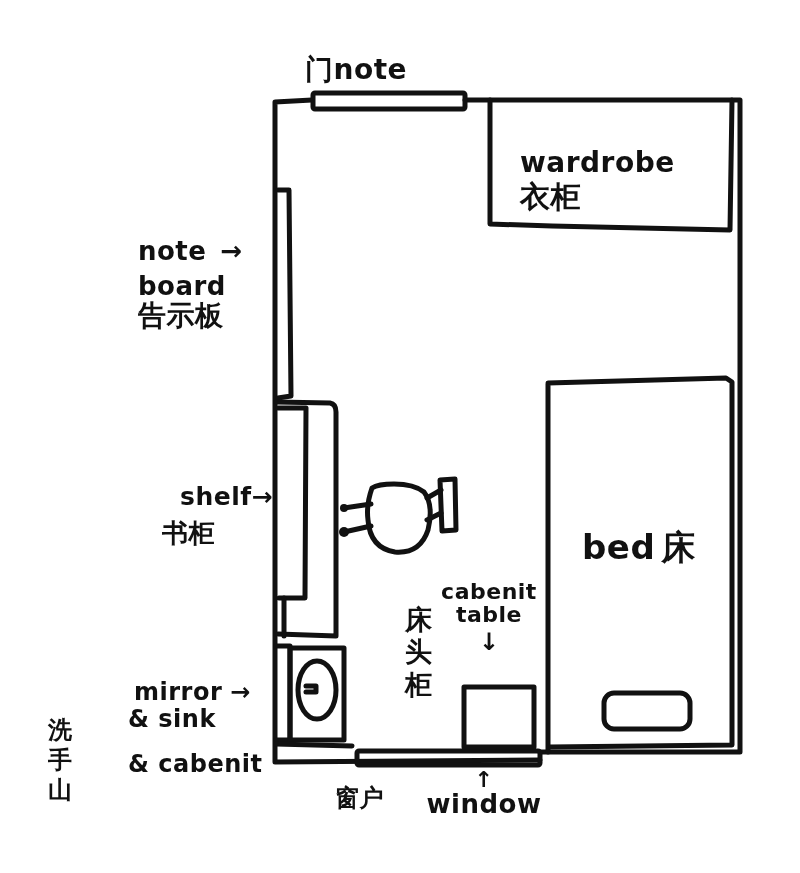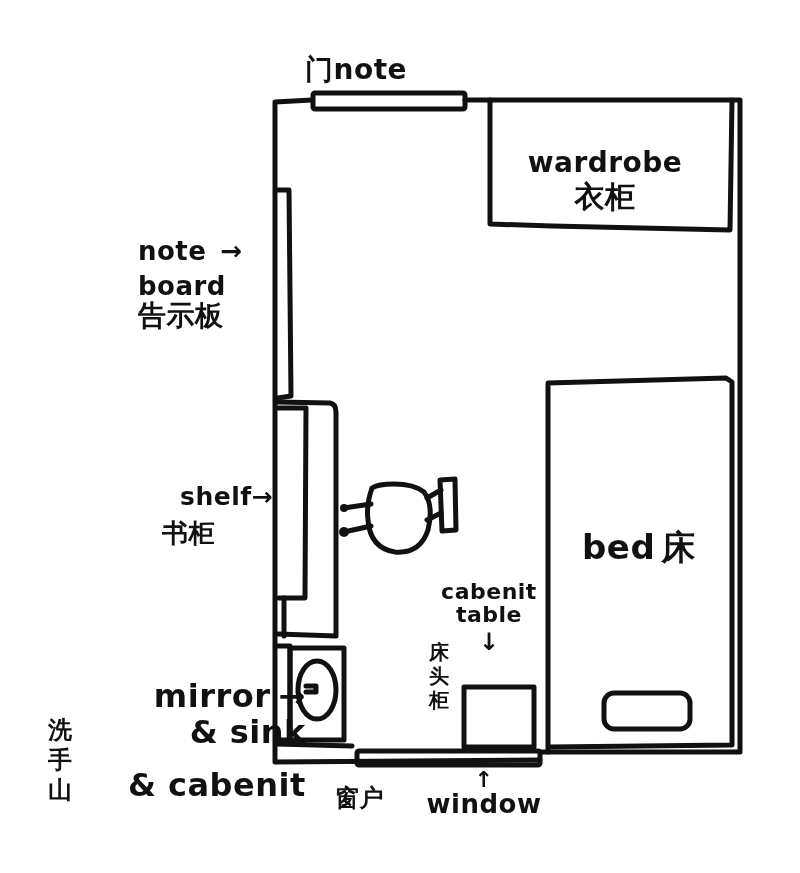--- a/index.html
+++ b/index.html
@@ -47,21 +47,21 @@
   <g fill="#111">
     <circle cx="344" cy="508" r="4"></circle>
     <circle cx="344" cy="532" r="5"></circle>
   </g>
 </svg>
 
 <div class="lbl hand" style="left:305px; top:55px; font-size:28px;">
   <span>门</span><span>note</span>
 </div>
 
-<div class="lbl hand" style="left:520px; top:148px; font-size:28px; text-align:center; width:170px;">
+<div class="lbl hand" style="left:520px; top:148px; font-size:28px; text-align:left; width:170px;">
   <div>wardrobe</div>
   <div style="font-size:30px; margin-top:4px;">衣柜</div>
 </div>
 
 <div class="lbl hand" style="left:138px; top:238px; font-size:26px;">
   <div><span>note</span><span style="margin-left:14px;">→</span></div>
   <div style="margin-top:8px;">board</div>
   <div style="font-size:28px;">告示板</div>
 </div>
 
@@ -72,23 +72,23 @@
 
 <div class="lbl hand" style="left:582px; top:530px; font-size:34px;">
   <span>bed</span><span style="margin-left:6px;">床</span>
 </div>
 
 <div class="lbl hand" style="left:434px; top:580px; font-size:22px; text-align:center; width:110px;">
   <div>cabenit</div>
   <div>table</div>
   <div style="font-size:24px; margin-top:4px;">↓</div>
 </div>
-<div class="lbl hand" style="left:405px; top:640px; font-size:20px; width:26px; white-space:normal; line-height:1.2;margin-left:24px;">床头柜</div>
+<div class="lbl hand" style="left:405px; top:604px; font-size:27px; width:26px; white-space:normal; line-height:1.2;">床头柜</div>
 
-<div class="lbl hand" style="left:128px; top:680px; font-size:32px;text-align:right;">
+<div class="lbl hand" style="left:128px; top:680px; font-size:24px;">
   <div style="margin-left:6px;"><span>mirror</span><span style="margin-left:8px;">→</span></div>
   <div style="margin-top:2px;">&amp; sink</div>
   <div style="margin-top:20px;">&amp; cabenit</div>
 </div>
 
 <div class="lbl hand" style="left:48px; top:715px; font-size:24px; width:30px; white-space:normal; line-height:1.25;">洗手山</div>
 
 <div class="lbl hand" style="left:335px; top:786px; font-size:24px;">窗户</div>
 <div class="lbl hand" style="left:424px; top:768px; font-size:26px; text-align:center; width:120px;">
   <div style="font-size:22px;">↑</div>

